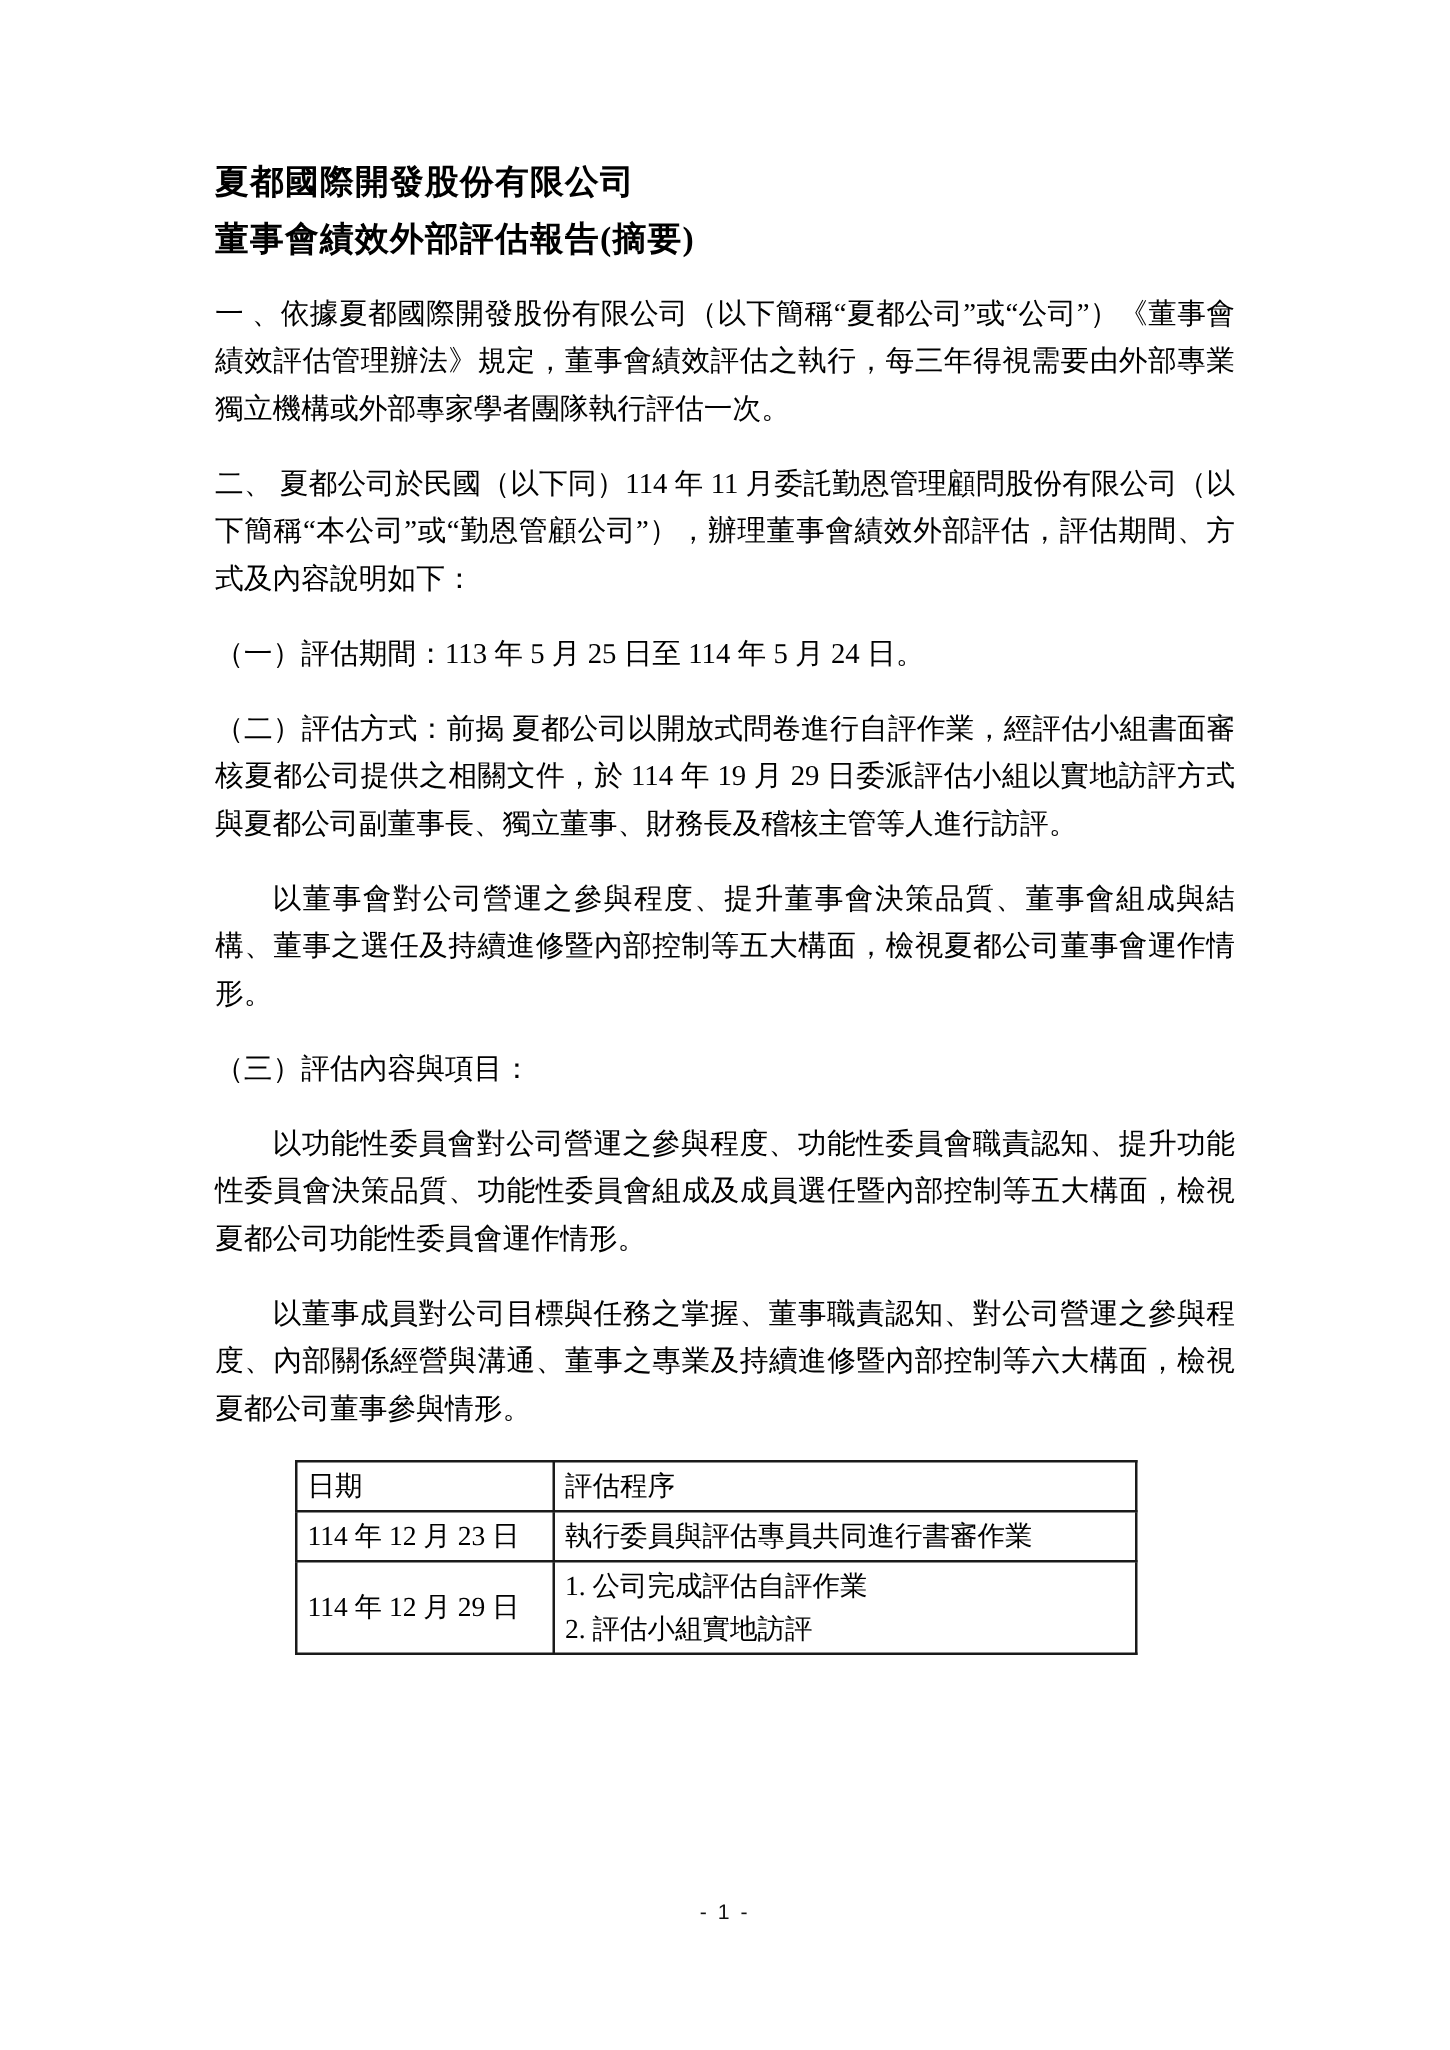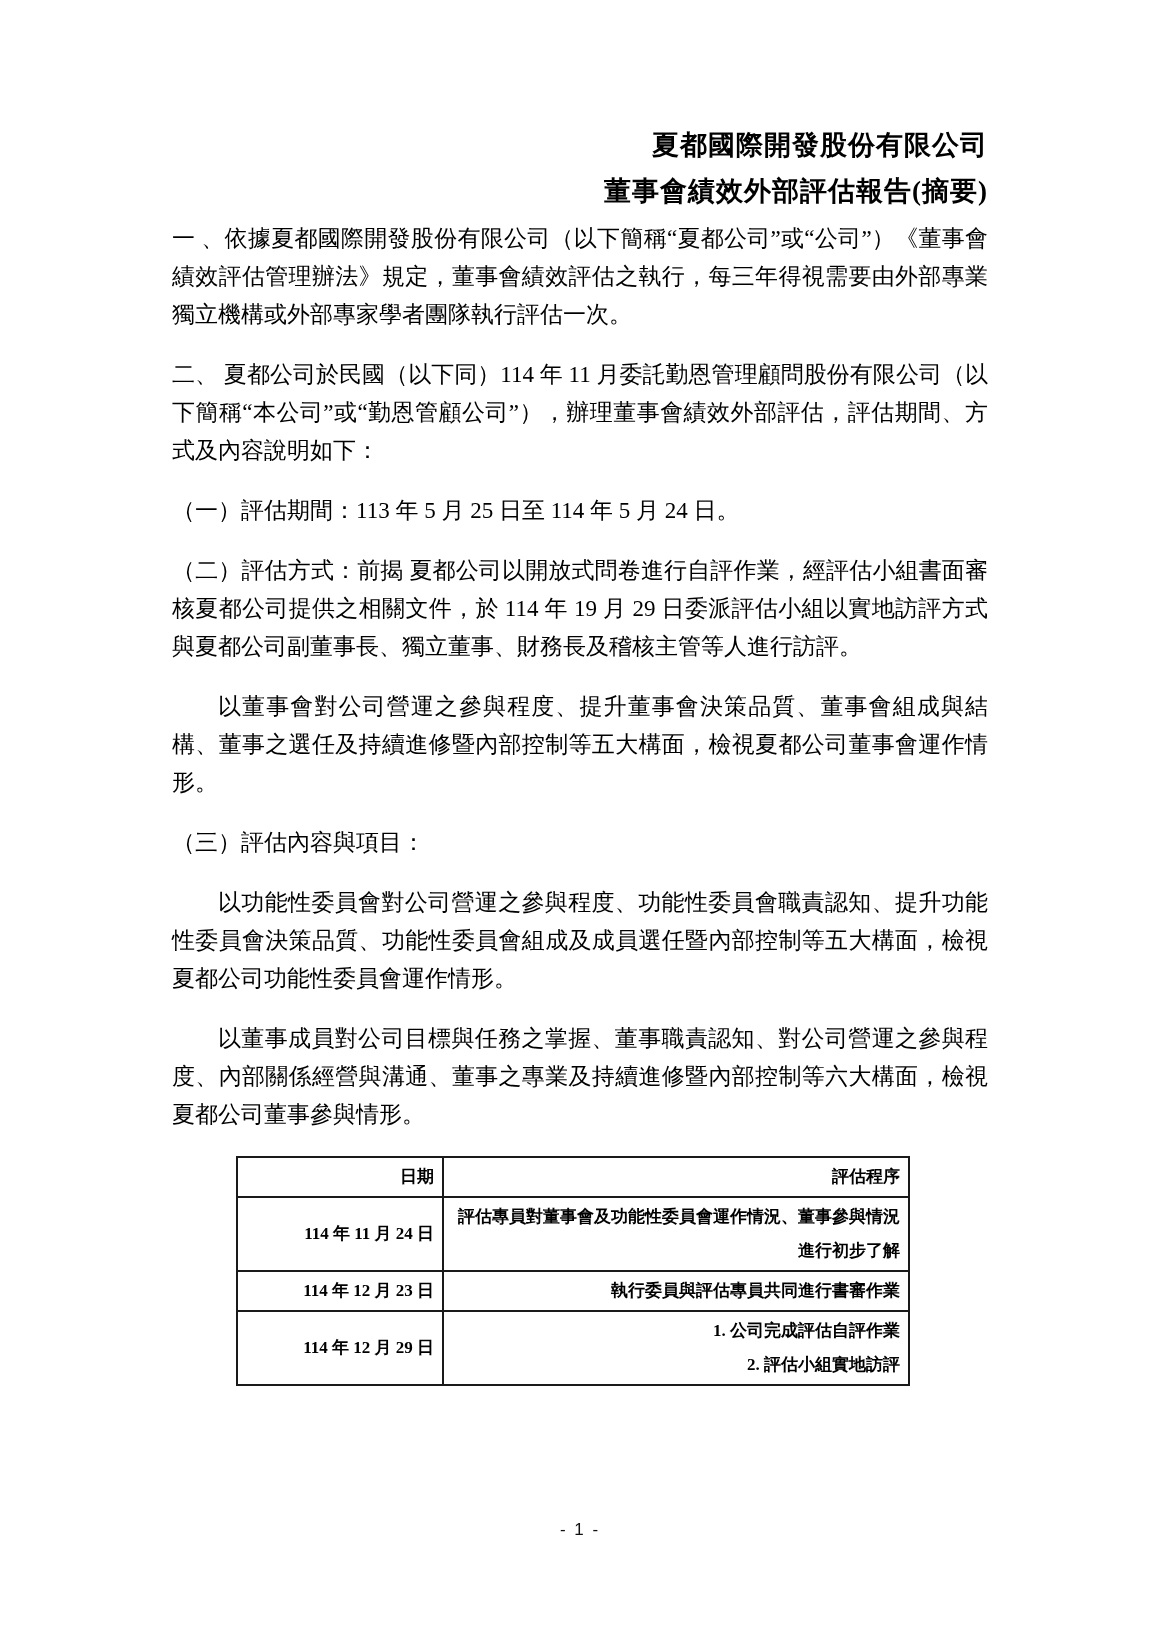--- a/index.html
+++ b/index.html
@@ -19,46 +19,46 @@
   .content {
     position: absolute;
     left: 172px;
     top: 128px;
     width: 816px;
   }
   .doc-title, .doc-subtitle {
     font-size: 27px;
     line-height: 34px;
     font-weight: 700;
-    text-align: right;
+    text-align: left;
     margin: 0;
     letter-spacing: 1px;
   }
   .doc-title { margin-bottom: 12px; }
-  .doc-subtitle { margin-bottom: 12px; }
+  .doc-subtitle { margin-bottom: 24px; }
   p.para {
     font-size: 23px;
     line-height: 38px;
     text-align: justify;
     text-justify: inter-ideograph;
     margin: 0 0 22px 0;
   }
   p.para.indent { text-indent: 2em; }
   table.schedule {
     border-collapse: collapse;
     margin-left: 64px;
     width: 674px;
     table-layout: fixed;
   }
   table.schedule th,
   table.schedule td {
     border: 2px solid #1a1a1a;
-    font-size: 17px;
-    font-weight: 700;
-    text-align: right;
+    font-size: 22px;
+    font-weight: 400;
+    text-align: left;
     vertical-align: middle;
     line-height: 34px;
     padding: 2px 8px;
   }
   table.schedule col.col-date { width: 206px; }
   table.schedule td.date-cell { white-space: nowrap; }
   .proc-line { line-height: 34px; }
   .footer {
     position: absolute;
     left: 0;
@@ -95,24 +95,20 @@
         <col>
       </colgroup>
       <thead>
         <tr>
           <th>日期</th>
           <th>評估程序</th>
         </tr>
       </thead>
       <tbody>
         <tr>
-          <td class="date-cell">114 年 11 月 24 日</td>
-          <td>評估專員對董事會及功能性委員會運作情況、董事參與情況進行初步了解</td>
-        </tr>
-        <tr>
           <td class="date-cell">114 年 12 月 23 日</td>
           <td>執行委員與評估專員共同進行書審作業</td>
         </tr>
         <tr>
           <td class="date-cell">114 年 12 月 29 日</td>
           <td>
             <div class="proc-line">1. 公司完成評估自評作業</div>
             <div class="proc-line">2. 評估小組實地訪評</div>
           </td>
         </tr>

